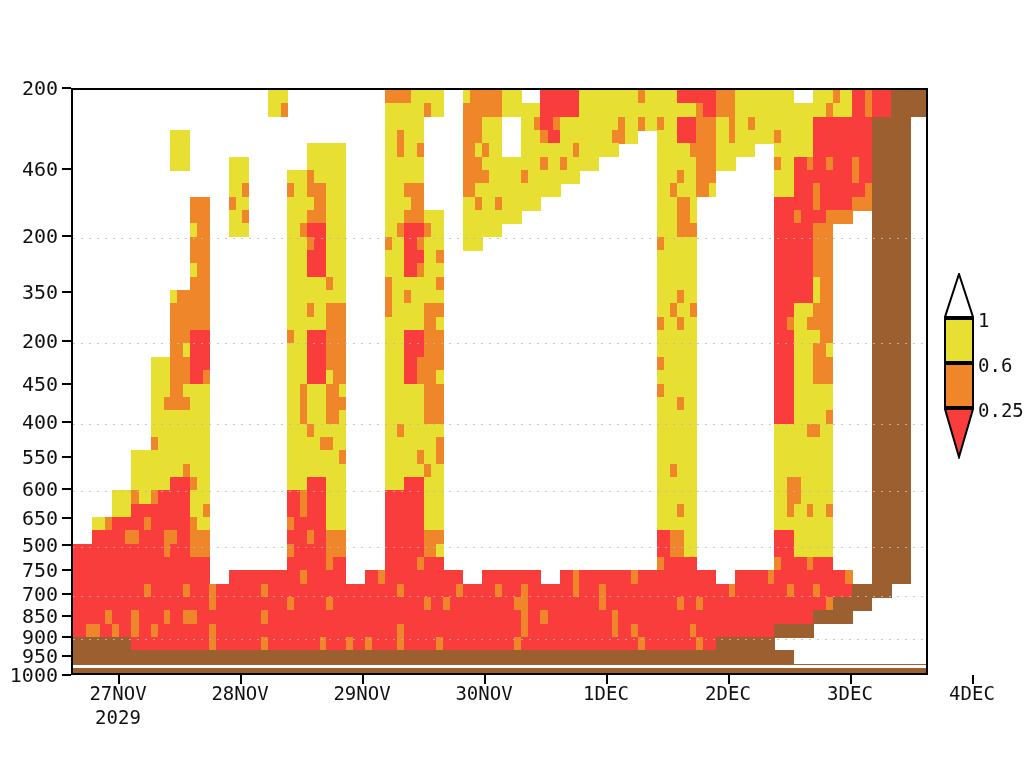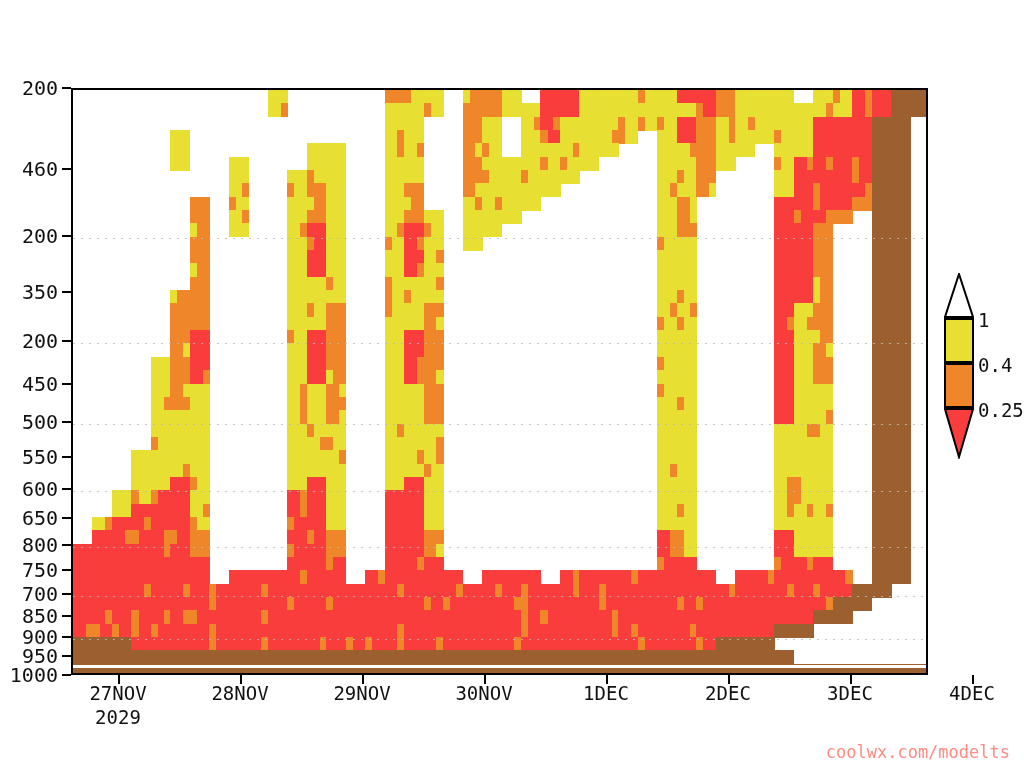--- a/index.html
+++ b/index.html
@@ -1312,29 +1312,29 @@
       <div class="ytick" style="top: 169.386px; right: 966px;">460</div>
       <div class="ytickmark" style="top: 169.386px; left: 62px;"></div>
       <div class="ytick" style="top: 235.883px; right: 966px;">200</div>
       <div class="ytickmark" style="top: 235.883px; left: 62px;"></div>
       <div class="ytick" style="top: 292.105px; right: 966px;">350</div>
       <div class="ytickmark" style="top: 292.105px; left: 62px;"></div>
       <div class="ytick" style="top: 340.807px; right: 966px;">200</div>
       <div class="ytickmark" style="top: 340.807px; left: 62px;"></div>
       <div class="ytick" style="top: 383.765px; right: 966px;">450</div>
       <div class="ytickmark" style="top: 383.765px; left: 62px;"></div>
-      <div class="ytick" style="top: 422.193px; right: 966px;">500</div>
+      <div class="ytick" style="top: 422.193px; right: 966px;">400</div>
       <div class="ytickmark" style="top: 422.193px; left: 62px;"></div>
       <div class="ytick" style="top: 456.955px; right: 966px;">550</div>
       <div class="ytickmark" style="top: 456.955px; left: 62px;"></div>
       <div class="ytick" style="top: 488.69px; right: 966px;">600</div>
       <div class="ytickmark" style="top: 488.69px; left: 62px;"></div>
       <div class="ytick" style="top: 517.883px; right: 966px;">650</div>
       <div class="ytickmark" style="top: 517.883px; left: 62px;"></div>
-      <div class="ytick" style="top: 544.912px; right: 966px;">800</div>
+      <div class="ytick" style="top: 544.912px; right: 966px;">500</div>
       <div class="ytickmark" style="top: 544.912px; left: 62px;"></div>
       <div class="ytick" style="top: 570.076px; right: 966px;">750</div>
       <div class="ytickmark" style="top: 570.076px; left: 62px;"></div>
       <div class="ytick" style="top: 593.614px; right: 966px;">700</div>
       <div class="ytickmark" style="top: 593.614px; left: 62px;"></div>
       <div class="ytick" style="top: 615.726px; right: 966px;">850</div>
       <div class="ytickmark" style="top: 615.726px; left: 62px;"></div>
       <div class="ytick" style="top: 636.573px; right: 966px;">900</div>
       <div class="ytickmark" style="top: 636.573px; left: 62px;"></div>
       <div class="ytick" style="top: 656.292px; right: 966px;">950</div>
@@ -1356,31 +1356,30 @@
       <div class="xtick" style="left: 728px;">2DEC</div>
       <div class="xtickmark" style="left: 728px;"></div>
       <div class="xtick" style="left: 850px;">3DEC</div>
       <div class="xtickmark" style="left: 850px;"></div>
       <div class="xtick" style="left: 972px;">4DEC</div>
       <div class="xtickmark" style="left: 972px;"></div>
     </div>
 
   <div class="xyear" style="left:118px;">2029</div>
 
-  <div class="credit">coolwx.com/modelts</div>
 
   <div id="cbar" style="left: 944px; top: 318px; height: 135px;">
       <div class="seg" style="top: 0px; height: 45px; background: rgb(232, 223, 51);"></div>
       <div class="seg" style="top: 45px; height: 45px; background: rgb(240, 134, 42);"></div>
       <svg width="30" height="45" style="position: absolute; left: 0px; top: -45px;">
         <path d="M15 1 L29 44 L1 44 Z" fill="#ffffff" stroke="#000" stroke-width="2"></path>
       </svg>
       <svg width="30" height="51" style="position: absolute; left: 0px; top: 90px;">
         <path d="M1 1 L29 1 L15 49 Z" fill="#F93C3C" stroke="#000" stroke-width="2"></path>
       </svg>
     </div>
   <div id="cbarlabels">
       <div class="cblabel" style="top: 320px;">1</div>
-      <div class="cblabel" style="top: 365px;">0.4</div>
+      <div class="cblabel" style="top: 365px;">0.6</div>
       <div class="cblabel" style="top: 410px;">0.25</div>
     </div>
 
 </div>
 
 </body></html>

